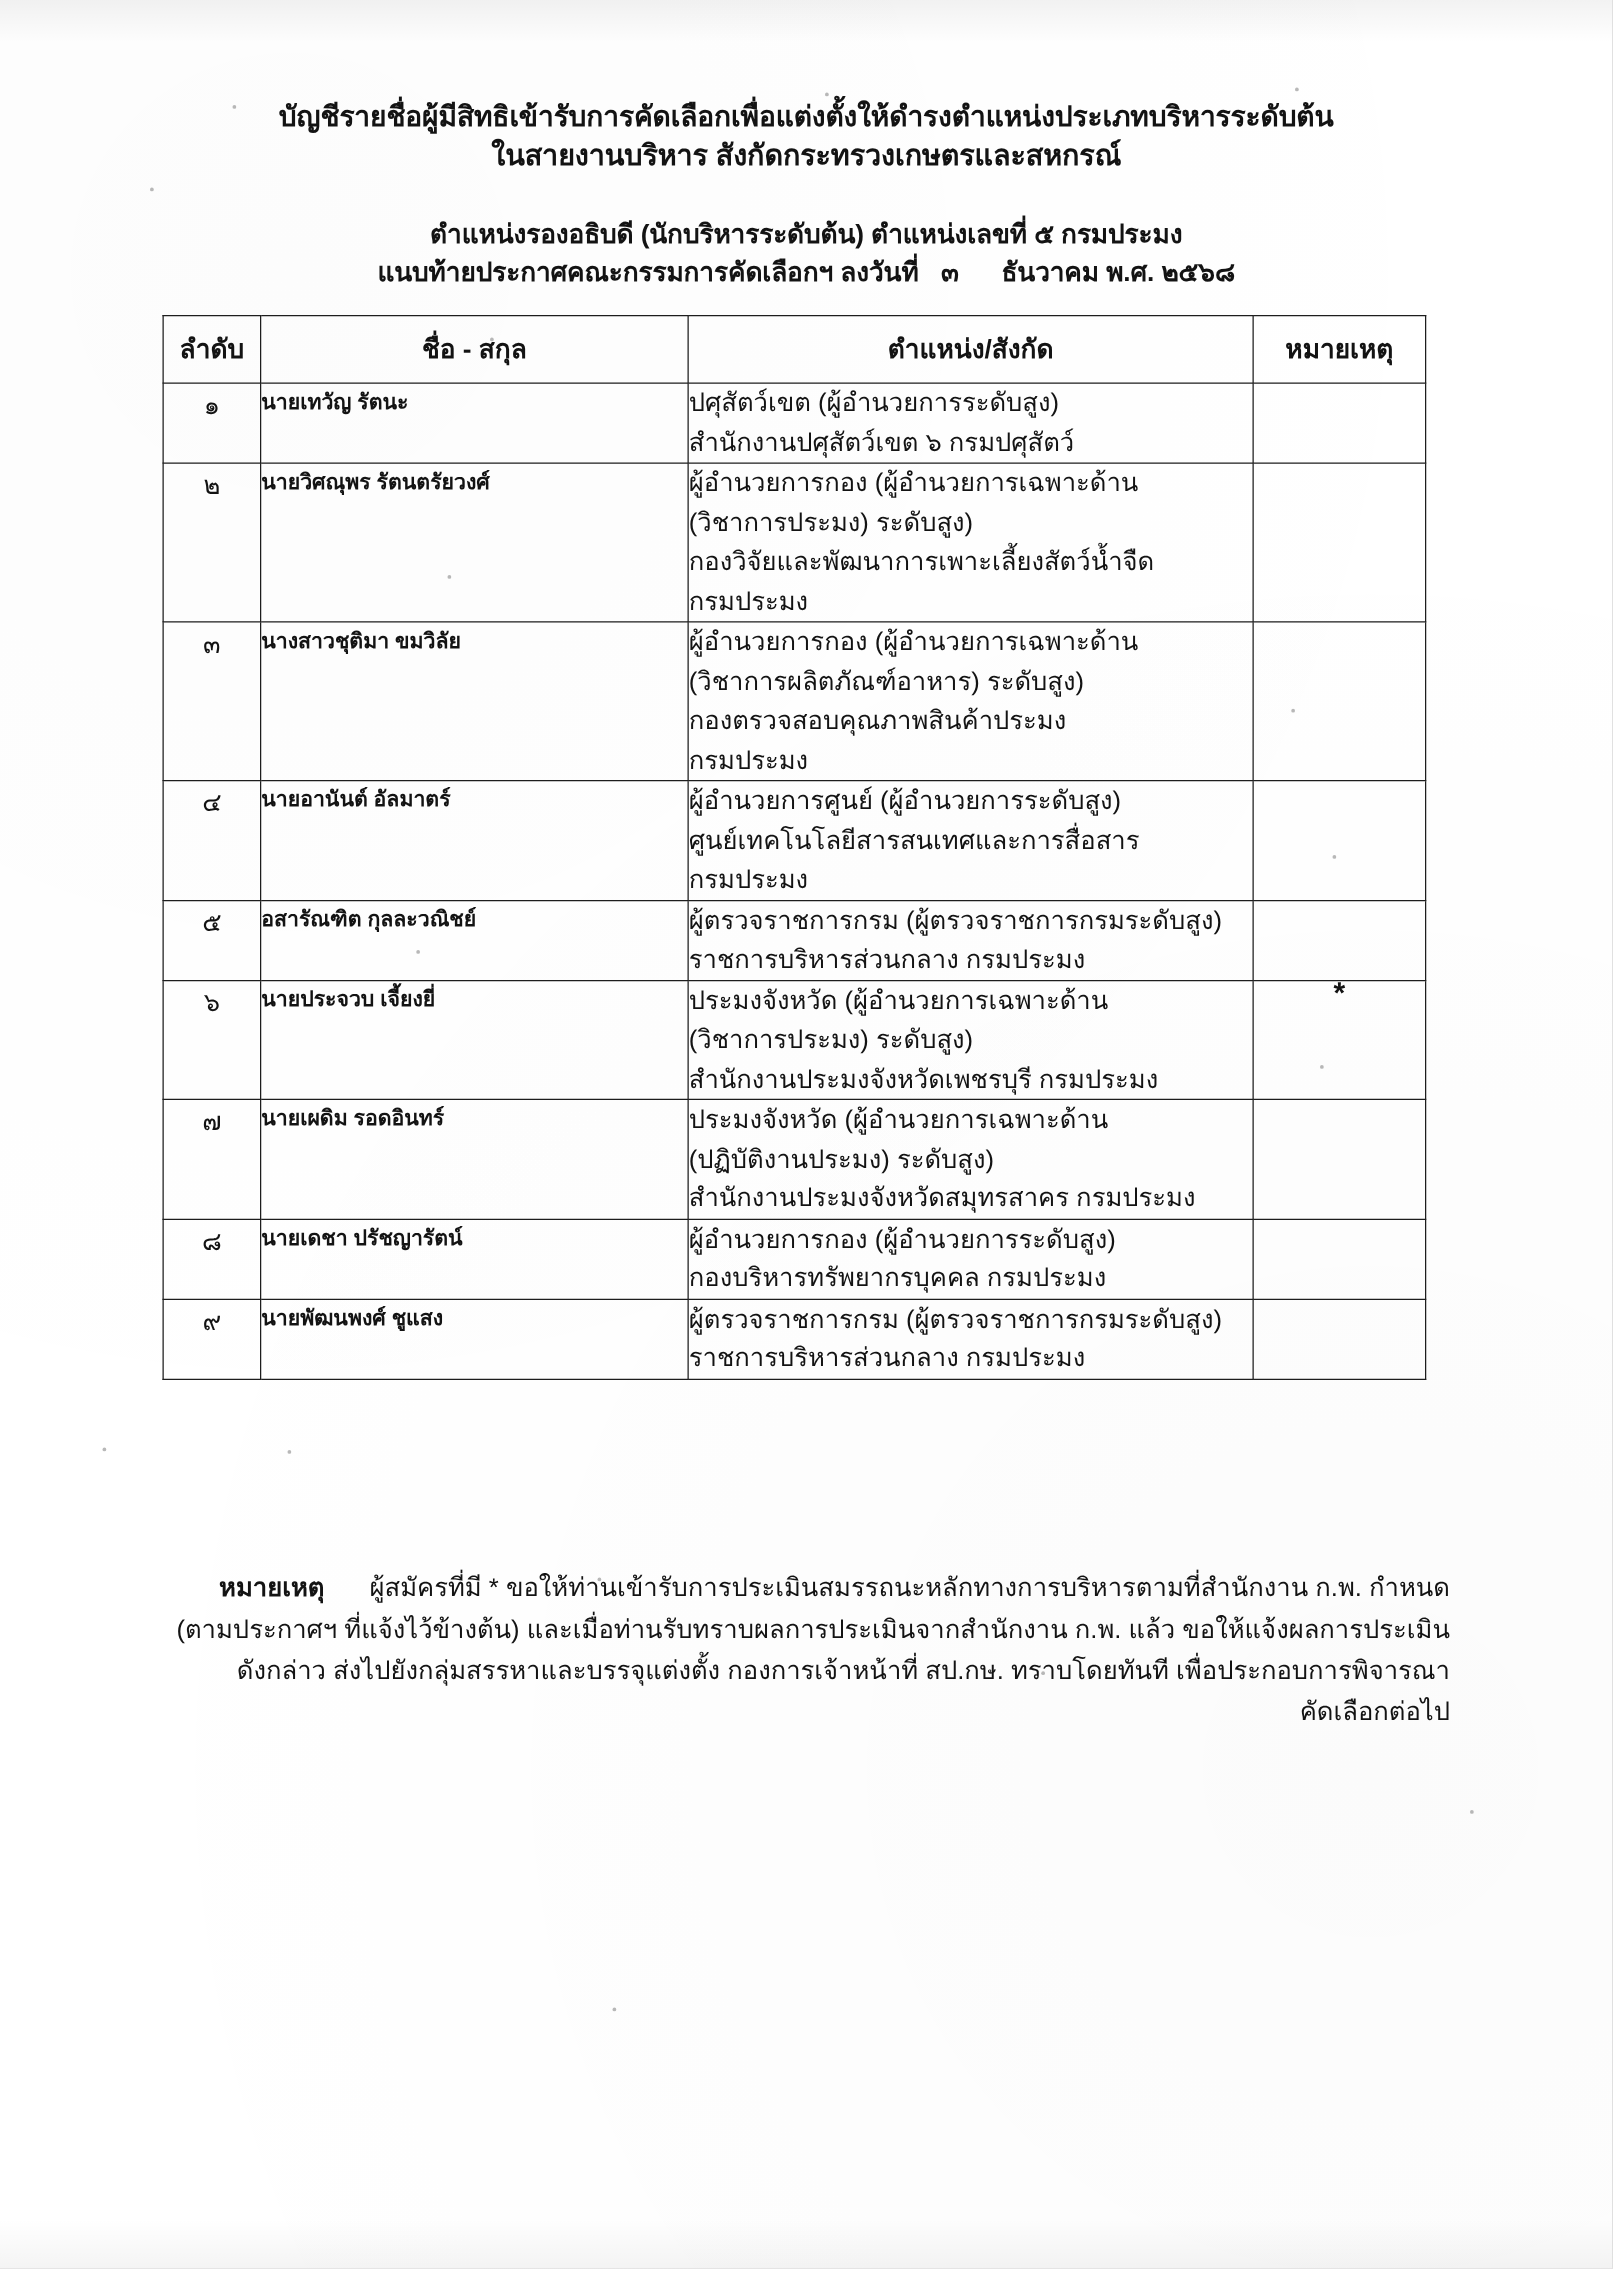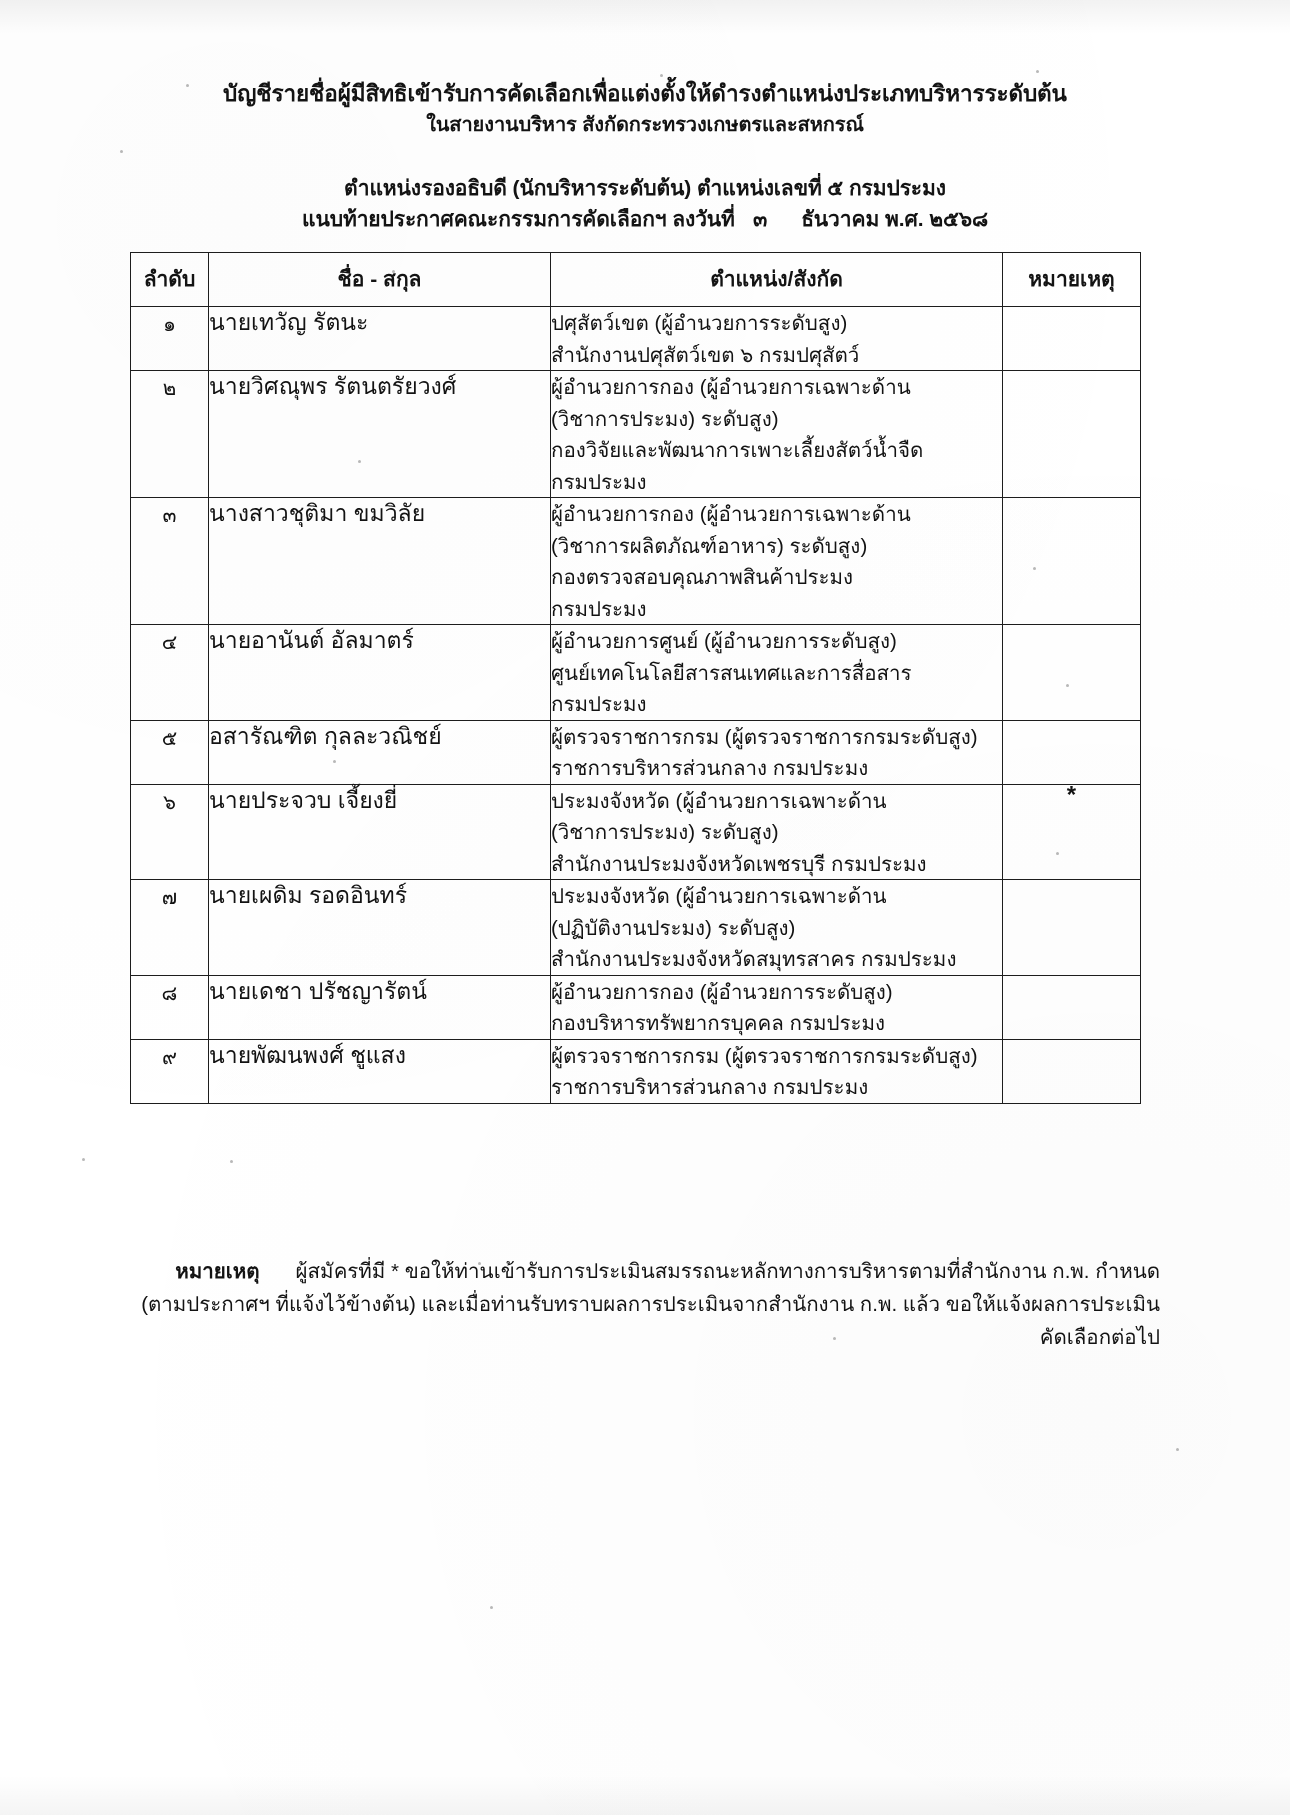--- a/index.html
+++ b/index.html
@@ -54,21 +54,21 @@
     color: #131313;
   }
   .header-line {
     font-size: 21.5px;
     line-height: 31px;
     font-weight: 700;
     letter-spacing: -0.1px;
     white-space: nowrap;
   }
   .header-line.l1 { font-size: 22.5px; }
-  .header-line.l2 { font-size: 20px; }
+  .header-line.l2 { font-size: 23px; }
   .header-line.l3 { font-size: 21px; font-weight: 600; margin-top: 32px; }
   .header-line.l4 { font-size: 21px; font-weight: 600; }
   .date-gap { display: inline-block; width: 18px; }
   .date-gap-wide { display: inline-block; width: 34px; }
 
   
   table.roster {
     margin-top: 18px;
     width: 1010px;
     border-collapse: collapse;
@@ -93,23 +93,24 @@
   col.c-name   { width: 342px; }
   col.c-pos    { width: 452px; }
   col.c-note   { width: 138px; }
 
   td.cell-no {
     text-align: center;
     font-size: 20.5px;
     padding: 12px 2px 10px 2px;
   }
   td.cell-name {
-    font-size: 23px;
+    font-size: 17px;
     padding: 12px 6px 10px 14px;
     line-height: 30px;
+    font-weight: bold;
   }
   td.cell-pos {
     font-size: 20.5px;
     padding: 11px 6px 11px 12px;
     line-height: 31.5px;
   }
   td.cell-note {
     text-align: center;
     font-size: 20px;
     padding: 12px 4px 10px 4px;
@@ -292,17 +293,18 @@
             <td class="cell-note"></td>
           </tr>
         </tbody>
     </table>
 
     <div class="footnote">
       <p class="fn-row1">
         <span class="fn-label">หมายเหตุ</span><span class="fn-label-gap"></span><span>ผู้สมัครที่มี * ขอให้ท่านเข้ารับการประเมินสมรรถนะหลักทางการบริหารตามที่สำนักงาน ก.พ. กำหนด</span>
       </p>
       <p>(ตามประกาศฯ ที่แจ้งไว้ข้างต้น) และเมื่อท่านรับทราบผลการประเมินจากสำนักงาน ก.พ. แล้ว ขอให้แจ้งผลการประเมิน</p>
+      <p>ดังกล่าว ส่งไปยังกลุ่มสรรหาและบรรจุแต่งตั้ง กองการเจ้าหน้าที่ สป.กษ. ทราบโดยทันที เพื่อประกอบการพิจารณา</p>
       <p>คัดเลือกต่อไป</p>
     </div>
 
   </div>
 </div>
 
 </body></html>

